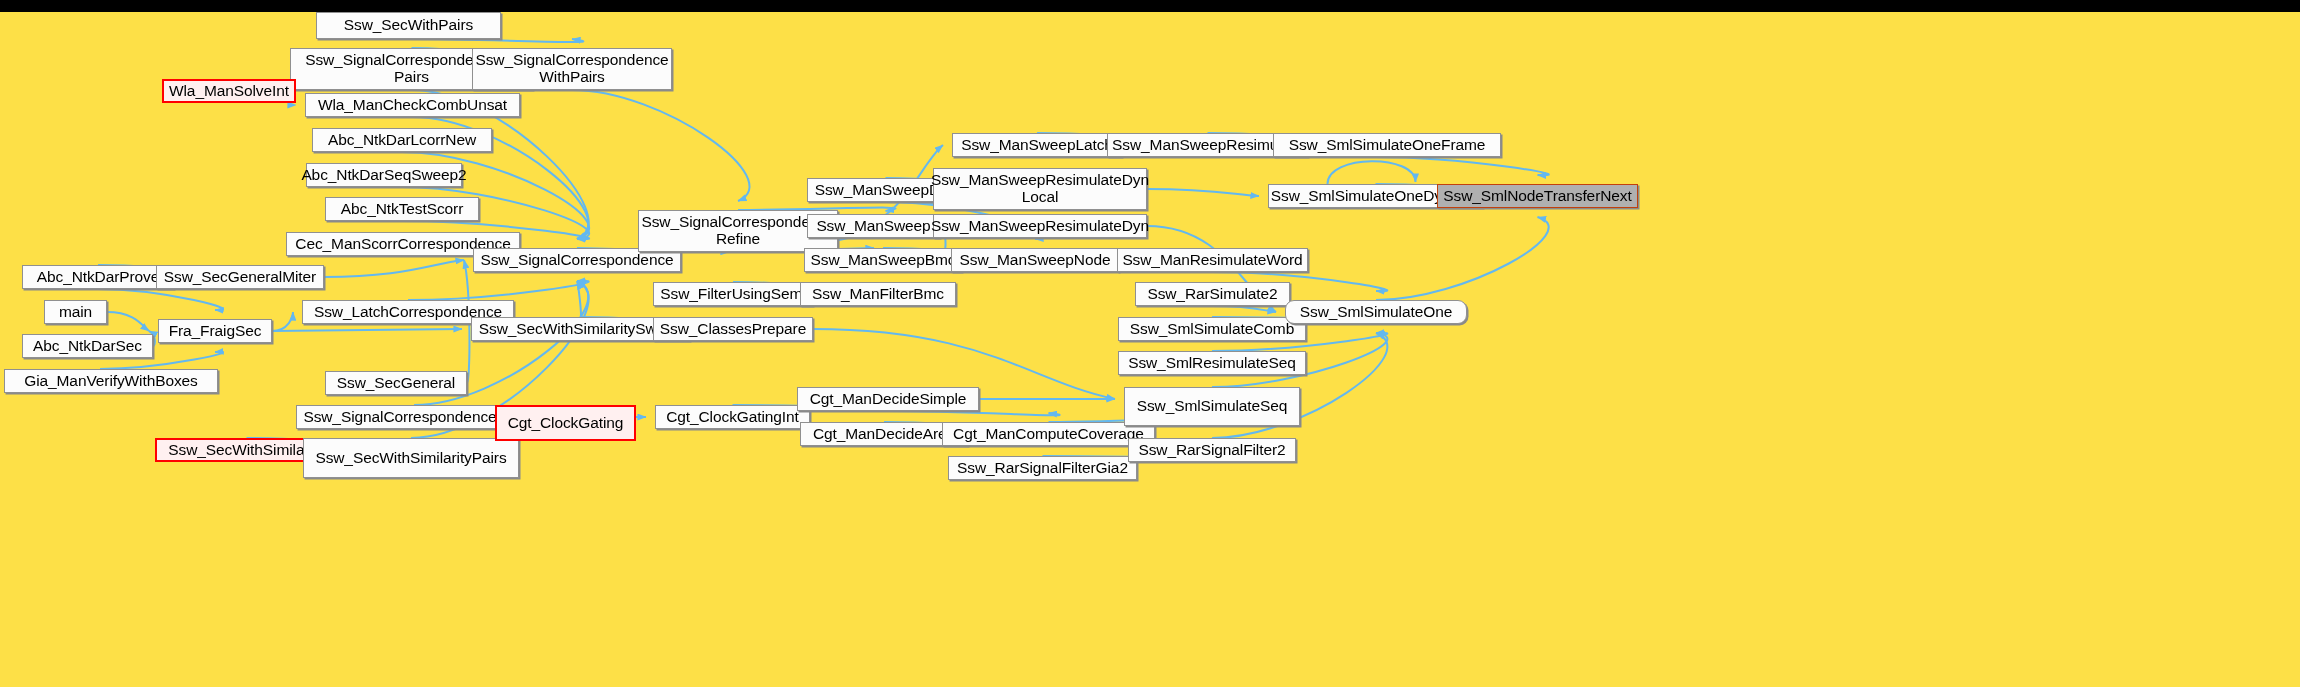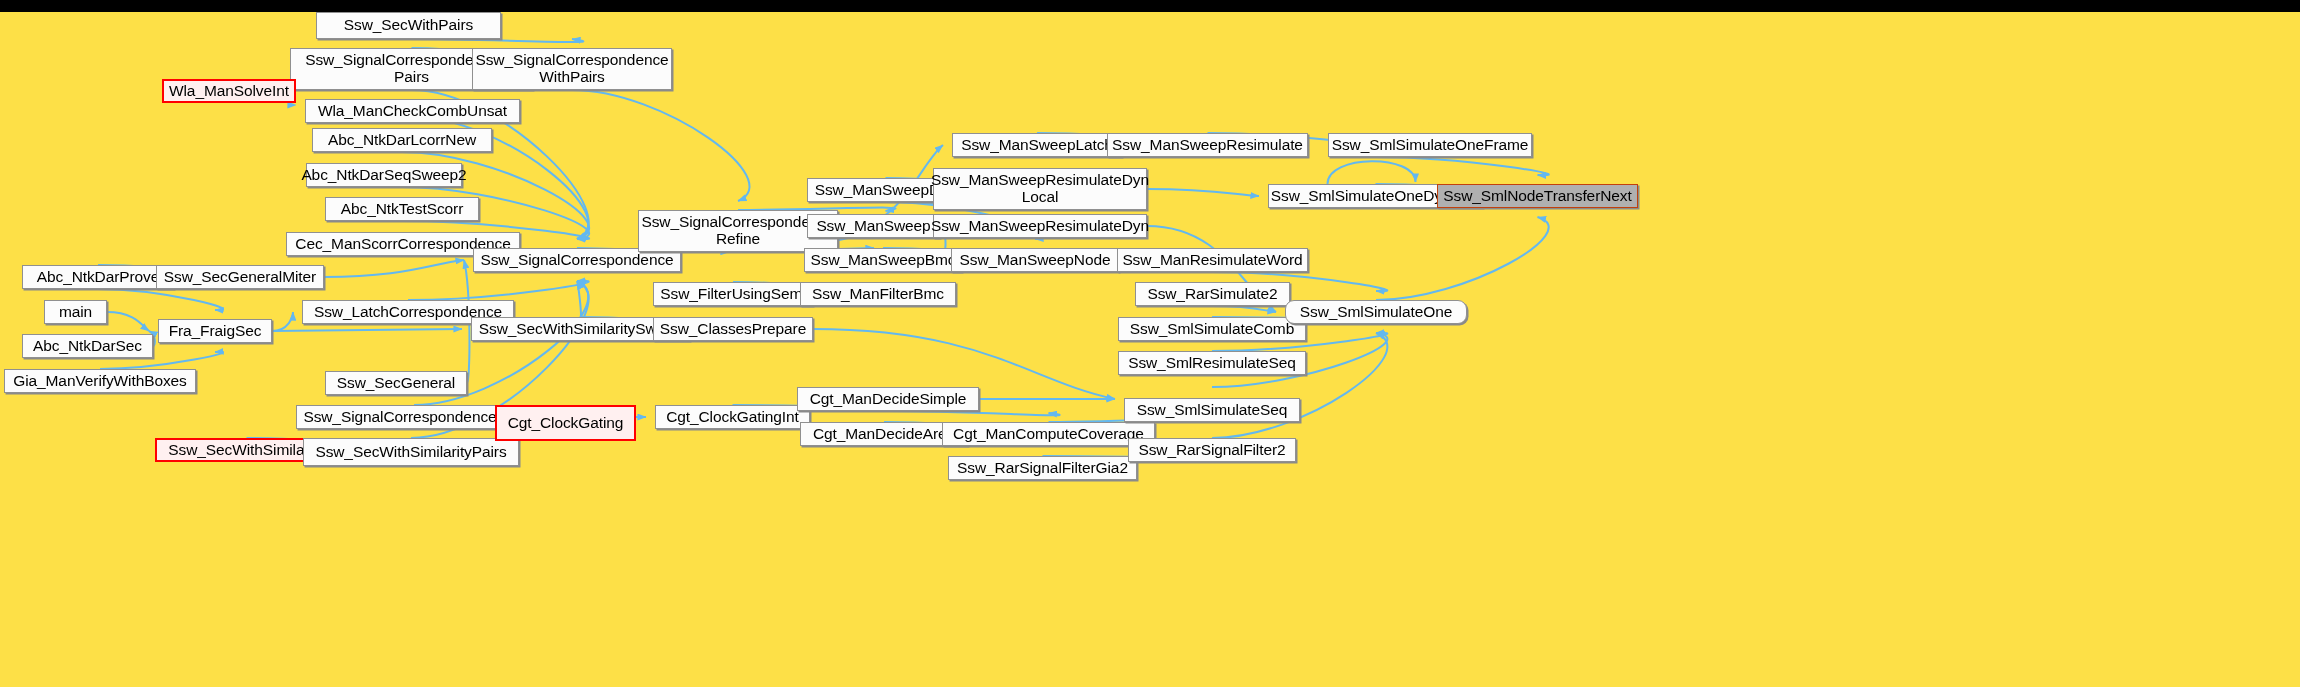--- a/index.html
+++ b/index.html
@@ -84,38 +84,38 @@
       <path d="M1375.5,172 C1464.6,172 1586.505,190 1537.5,187" fill="none" stroke="#63b8f0" stroke-width="2" marker-end="url(#ah)"></path>
       <path d="M1327.5,172 C1327.5,142 1415.5,142 1415.5,170" fill="none" stroke="#63b8f0" stroke-width="2" marker-end="url(#ah)"></path>
       <path d="M1376,288 C1464.825,288 1586.35375,219 1537.5,205" fill="none" stroke="#63b8f0" stroke-width="2" marker-end="url(#ah)"></path>
     </svg>
 <div class="node" style="left: 316px; top: 0px; width: 185px; height: 27px;">Ssw_SecWithPairs</div>
     <div class="node" style="left: 290px; top: 36px; width: 243px; height: 42px;">Ssw_SignalCorrespondeceTest
 Pairs</div>
     <div class="node" style="left: 472px; top: 36px; width: 200px; height: 42px;">Ssw_SignalCorrespondence
 WithPairs</div>
     <div class="node highlight" style="left: 162px; top: 67px; width: 134px; height: 24px;">Wla_ManSolveInt</div>
-    <div class="node" style="left: 305px; top: 87px; width: 215px; height: 24px;">Wla_ManCheckCombUnsat</div>
+    <div class="node" style="left: 305px; top: 81px; width: 215px; height: 24px;">Wla_ManCheckCombUnsat</div>
     <div class="node" style="left: 312px; top: 116px; width: 180px; height: 24px;">Abc_NtkDarLcorrNew</div>
     <div class="node" style="left: 306px; top: 151px; width: 156px; height: 24px;">Abc_NtkDarSeqSweep2</div>
     <div class="node" style="left: 325px; top: 185px; width: 154px; height: 24px;">Abc_NtkTestScorr</div>
     <div class="node" style="left: 286px; top: 220px; width: 234px; height: 24px;">Cec_ManScorrCorrespondence</div>
     <div class="node" style="left: 473px; top: 236px; width: 208px; height: 24px;">Ssw_SignalCorrespondence</div>
     <div class="node" style="left: 22px; top: 253px; width: 152px; height: 24px;">Abc_NtkDarProve</div>
     <div class="node" style="left: 156px; top: 253px; width: 168px; height: 24px;">Ssw_SecGeneralMiter</div>
     <div class="node" style="left: 44px; top: 288px; width: 63px; height: 24px;">main</div>
     <div class="node" style="left: 302px; top: 288px; width: 212px; height: 24px;">Ssw_LatchCorrespondence</div>
     <div class="node" style="left: 22px; top: 322px; width: 131px; height: 24px;">Abc_NtkDarSec</div>
     <div class="node" style="left: 158px; top: 307px; width: 114px; height: 24px;">Fra_FraigSec</div>
-    <div class="node" style="left: 4px; top: 357px; width: 192px; height: 24px;">Gia_ManVerifyWithBoxes</div>
+    <div class="node" style="left: 4px; top: 357px; width: 214px; height: 24px;">Gia_ManVerifyWithBoxes</div>
     <div class="node" style="left: 325px; top: 359px; width: 142px; height: 24px;">Ssw_SecGeneral</div>
     <div class="node" style="left: 471px; top: 305px; width: 219px; height: 24px;">Ssw_SecWithSimilaritySweep</div>
     <div class="node" style="left: 296px; top: 393px; width: 236px; height: 24px;">Ssw_SignalCorrespondencePart</div>
     <div class="node highlight" style="left: 155px; top: 426px; width: 183px; height: 24px;">Ssw_SecWithSimilarity</div>
-    <div class="node" style="left: 303px; top: 426px; width: 216px; height: 28px;">Ssw_SecWithSimilarityPairs</div>
+    <div class="node" style="left: 303px; top: 426px; width: 216px; height: 40px;">Ssw_SecWithSimilarityPairs</div>
     <div class="node" style="left: 638px; top: 198px; width: 200px; height: 42px;">Ssw_SignalCorrespondence
 Refine</div>
     <div class="node" style="left: 653px; top: 270px; width: 160px; height: 24px;">Ssw_FilterUsingSemi</div>
     <div class="node" style="left: 800px; top: 270px; width: 156px; height: 24px;">Ssw_ManFilterBmc</div>
     <div class="node" style="left: 653px; top: 305px; width: 160px; height: 24px;">Ssw_ClassesPrepare</div>
     <div class="node highlight" style="left: 495px; top: 393px; width: 141px; height: 36px;">Cgt_ClockGating</div>
     <div class="node" style="left: 655px; top: 393px; width: 155px; height: 24px;">Cgt_ClockGatingInt</div>
     <div class="node" style="left: 797px; top: 375px; width: 182px; height: 24px;">Cgt_ManDecideSimple</div>
     <div class="node" style="left: 800px; top: 410px; width: 168px; height: 24px;">Cgt_ManDecideArea</div>
     <div class="node" style="left: 942px; top: 410px; width: 213px; height: 24px;">Cgt_ManComputeCoverage</div>
@@ -126,19 +126,19 @@
     <div class="node" style="left: 952px; top: 121px; width: 170px; height: 24px;">Ssw_ManSweepLatch</div>
     <div class="node" style="left: 933px; top: 156px; width: 214px; height: 42px;">Ssw_ManSweepResimulateDyn
 Local</div>
     <div class="node" style="left: 933px; top: 202px; width: 214px; height: 24px;">Ssw_ManSweepResimulateDyn</div>
     <div class="node" style="left: 951px; top: 236px; width: 168px; height: 24px;">Ssw_ManSweepNode</div>
     <div class="node" style="left: 1107px; top: 121px; width: 201px; height: 24px;">Ssw_ManSweepResimulate</div>
     <div class="node" style="left: 1117px; top: 236px; width: 191px; height: 24px;">Ssw_ManResimulateWord</div>
     <div class="node" style="left: 1135px; top: 270px; width: 155px; height: 24px;">Ssw_RarSimulate2</div>
     <div class="node" style="left: 1118px; top: 305px; width: 188px; height: 24px;">Ssw_SmlSimulateComb</div>
     <div class="node" style="left: 1118px; top: 339px; width: 188px; height: 24px;">Ssw_SmlResimulateSeq</div>
-    <div class="node" style="left: 1124px; top: 386px; width: 176px; height: 24px;">Ssw_SmlSimulateSeq</div>
+    <div class="node" style="left: 1124px; top: 375px; width: 176px; height: 39px;">Ssw_SmlSimulateSeq</div>
     <div class="node" style="left: 1128px; top: 426px; width: 168px; height: 24px;">Ssw_RarSignalFilter2</div>
-    <div class="node" style="left: 1328px; top: 121px; width: 204px; height: 24px;">Ssw_SmlSimulateOneFrame</div>
+    <div class="node" style="left: 1273px; top: 121px; width: 228px; height: 24px;">Ssw_SmlSimulateOneFrame</div>
     <div class="node" style="left: 1268px; top: 172px; width: 215px; height: 24px;">Ssw_SmlSimulateOneDyn_rec</div>
     <div class="node" style="left: 1285px; top: 288px; width: 182px; height: 24px; border-radius: 9px;">Ssw_SmlSimulateOne</div>
     <div class="node current" style="left: 1437px; top: 172px; width: 201px; height: 24px;">Ssw_SmlNodeTransferNext</div>
   </div>
 
 </body></html>

